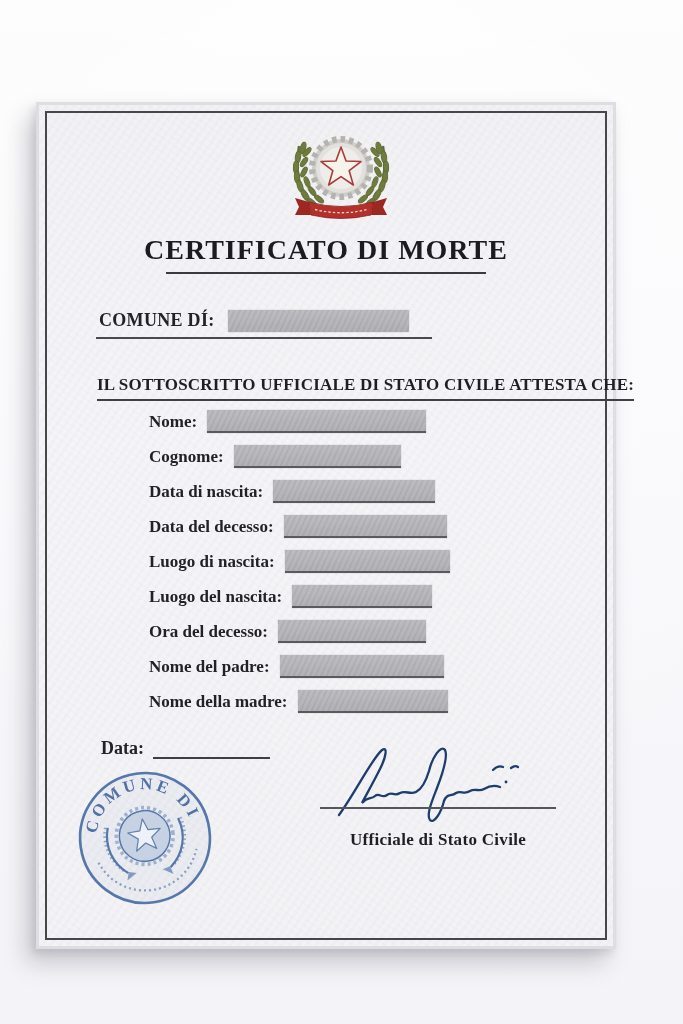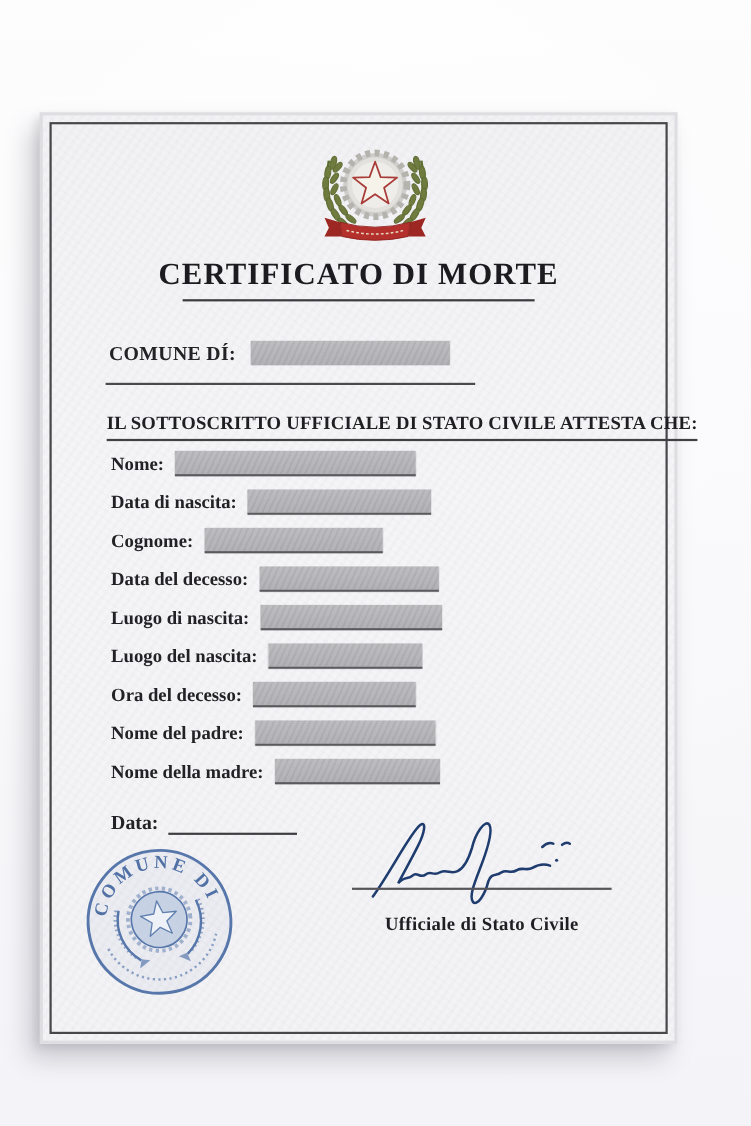--- a/index.html
+++ b/index.html
@@ -24,41 +24,41 @@
   .frame{position:absolute;inset:6px;border:2px solid #47474b;pointer-events:none;}
   .emblem{position:absolute;left:230px;top:19px;width:144px;height:104px;}
   .title{
     position:absolute;left:0;top:129px;width:100%;text-align:center;
     font-size:28px;font-weight:bold;letter-spacing:1px;color:#1b1b20;
   }
   .title-rule{position:absolute;top:167px;left:50%;transform:translateX(-50%);
     width:320px;height:0;border-top:2px solid #3a3a3f;}
   .comune-row{
     position:absolute;left:57px;top:205px;width:333px;
-    display:flex;align-items:flex-end;gap:13px;
-    border-bottom:2px solid #4a4a4e;padding:0 0 16px 3px;
+    display:flex;align-items:flex-start;gap:13px;
+    border-bottom:2px solid #4a4a4e;padding:0 0 5px 3px;
   }
   .comune-label{font-size:18px;font-weight:bold;letter-spacing:.3px;white-space:nowrap;}
   .bar{
     height:21px;
     background:
       repeating-linear-gradient(115deg, rgba(0,0,0,.05) 0 2px, rgba(255,255,255,0) 2px 5px),
       linear-gradient(180deg,#bdbcc0,#b2b1b5);
     border-bottom:2px solid #59595e;
     box-shadow:0 0 1px rgba(0,0,0,.25);
   }
   .comune-bar{width:181px;height:22px;border-bottom:none;}
   .attest{
     position:absolute;left:58px;top:270px;
     font-size:17px;font-weight:bold;letter-spacing:.2px;white-space:nowrap;
     border-bottom:2px solid #3f3f44;padding-bottom:4px;color:#1e1e23;
   }
   .fields{position:absolute;left:62px;top:306px;display:flex;flex-direction:column;}
   .field-row{display:flex;align-items:center;height:21px;margin-bottom:14px;}
-  .field-label{font-size:17px;font-weight:bold;margin-right:10px;white-space:nowrap;color:#222226;}
+  .field-label{font-size:17px;font-weight:bold;margin-right:10px;white-space:nowrap;color:#222226;margin-left:48px;}
   .field-row:nth-of-type(1) .bar{width:219px;}
   .field-row:nth-of-type(2) .bar{width:167px;}
   .field-row:nth-of-type(3) .bar{width:162px;}
   .field-row:nth-of-type(4) .bar{width:163px;}
   .field-row:nth-of-type(5) .bar{width:165px;}
   .field-row:nth-of-type(6) .bar{width:140px;}
   .field-row:nth-of-type(7) .bar{width:148px;}
   .field-row:nth-of-type(8) .bar{width:164px;}
   .field-row:nth-of-type(9) .bar{width:150px;}
   .date-row{position:absolute;left:62px;top:632px;display:flex;align-items:center;gap:9px;}
@@ -138,25 +138,25 @@
   </div>
 
   <div class="attest">IL SOTTOSCRITTO UFFICIALE DI STATO CIVILE ATTESTA CHE:</div>
 
   <div class="fields">
     <div class="field-row">
       <span class="field-label">Nome:</span>
       <div class="bar"></div>
     </div>
     <div class="field-row">
+      <span class="field-label">Cognome:</span>
+      <div class="bar"></div>
+    </div>
+    <div class="field-row">
       <span class="field-label">Data di nascita:</span>
-      <div class="bar"></div>
-    </div>
-    <div class="field-row">
-      <span class="field-label">Cognome:</span>
       <div class="bar"></div>
     </div>
     <div class="field-row">
       <span class="field-label">Data del decesso:</span>
       <div class="bar"></div>
     </div>
     <div class="field-row">
       <span class="field-label">Luogo di nascita:</span>
       <div class="bar"></div>
     </div>

